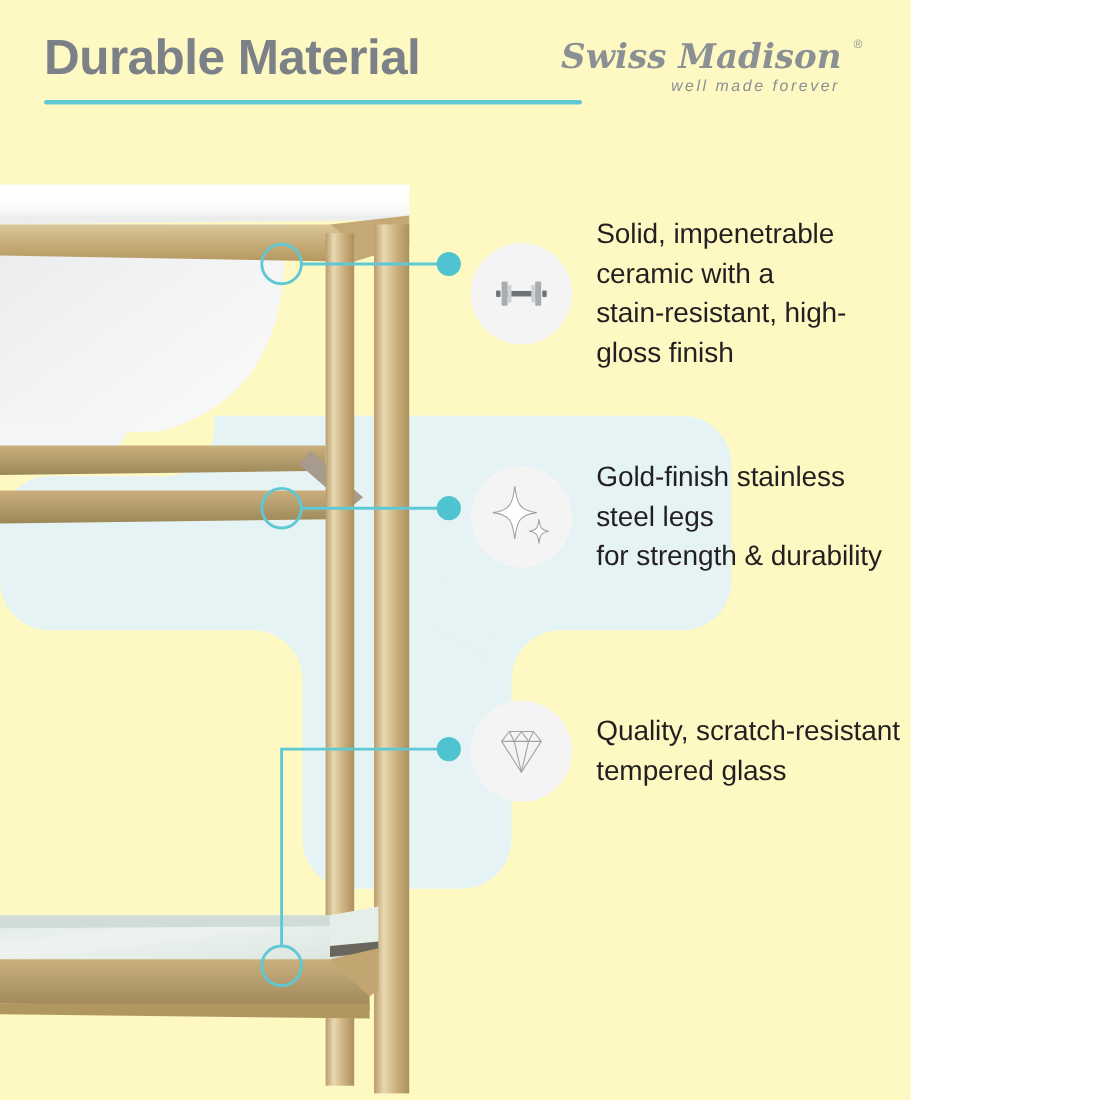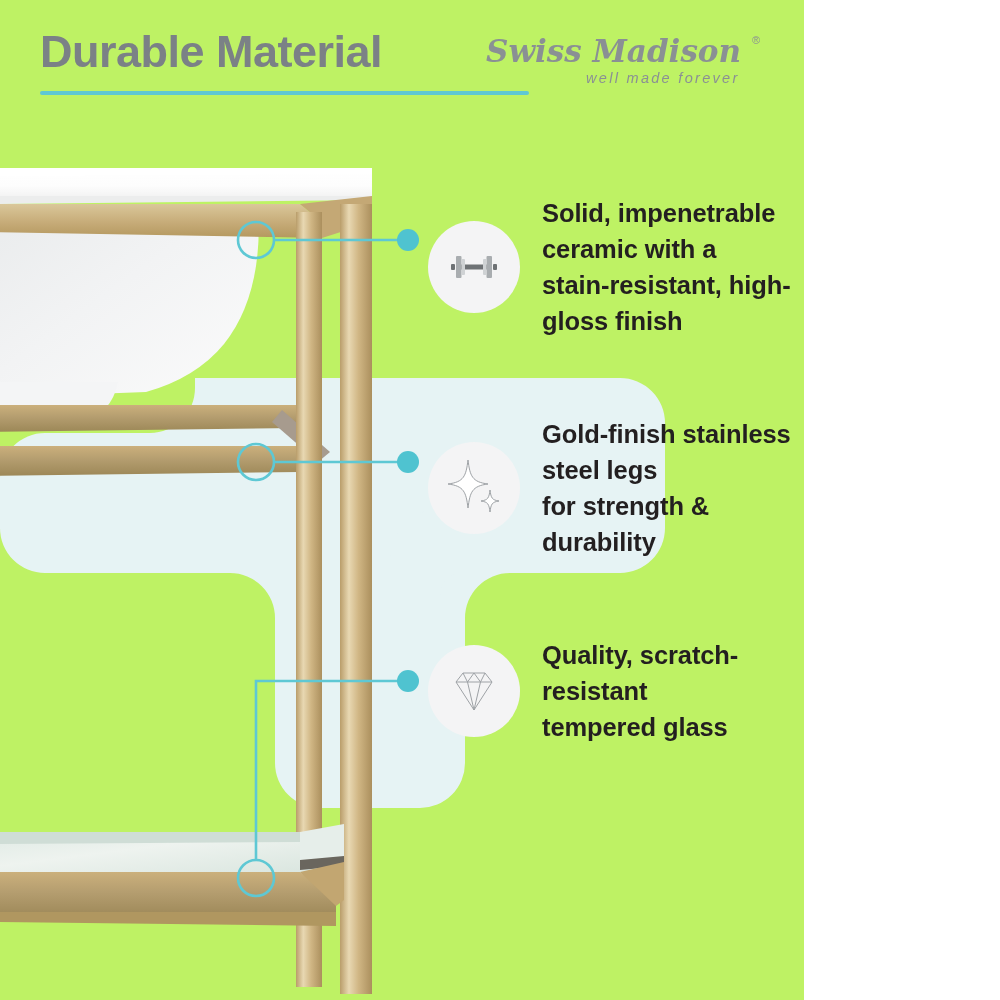--- a/index.html
+++ b/index.html
@@ -4,21 +4,21 @@
 <title>Durable Material</title>
 <style>
   html,body{margin:0;padding:0;}
   body{
     width:1000px;height:1000px;
     background:#ffffff;
     font-family:"Liberation Sans","DejaVu Sans",sans-serif;
     overflow:hidden;
     position:relative;
   }
-  #stage{position:absolute;left:0;top:0;width:804px;height:1000px;overflow:hidden;background:#bef264;}
+  #stage{position:absolute;left:0;top:0;width:804px;height:1000px;overflow:hidden;background:#fef9c3;padding-left:24px;}
 
   
   #page-title{
     position:absolute;left:40px;top:26px;
     font-size:45px;font-weight:bold;
     color:#7b8186;letter-spacing:-0.5px;
     white-space:nowrap;
   }
   #title-rule{
     position:absolute;left:40px;top:91px;
@@ -58,21 +58,21 @@
     flex:0 0 92px;
     display:flex;align-items:center;justify-content:center;
     position:relative;
   }
   .feature-badge svg{display:block;}
   .feature-text{
     margin-left:22px;
     font-size:25.5px;
     line-height:36px;
     color:#231f20;
-    font-weight:bold;
+    font-weight:normal;
     letter-spacing:-0.1px;
     white-space:pre-line;
   }
   #feature-0{top:195px;}
   #feature-1{top:416px;}
   #feature-2{top:637px;}
 </style>
 </head>
 <body>
 

